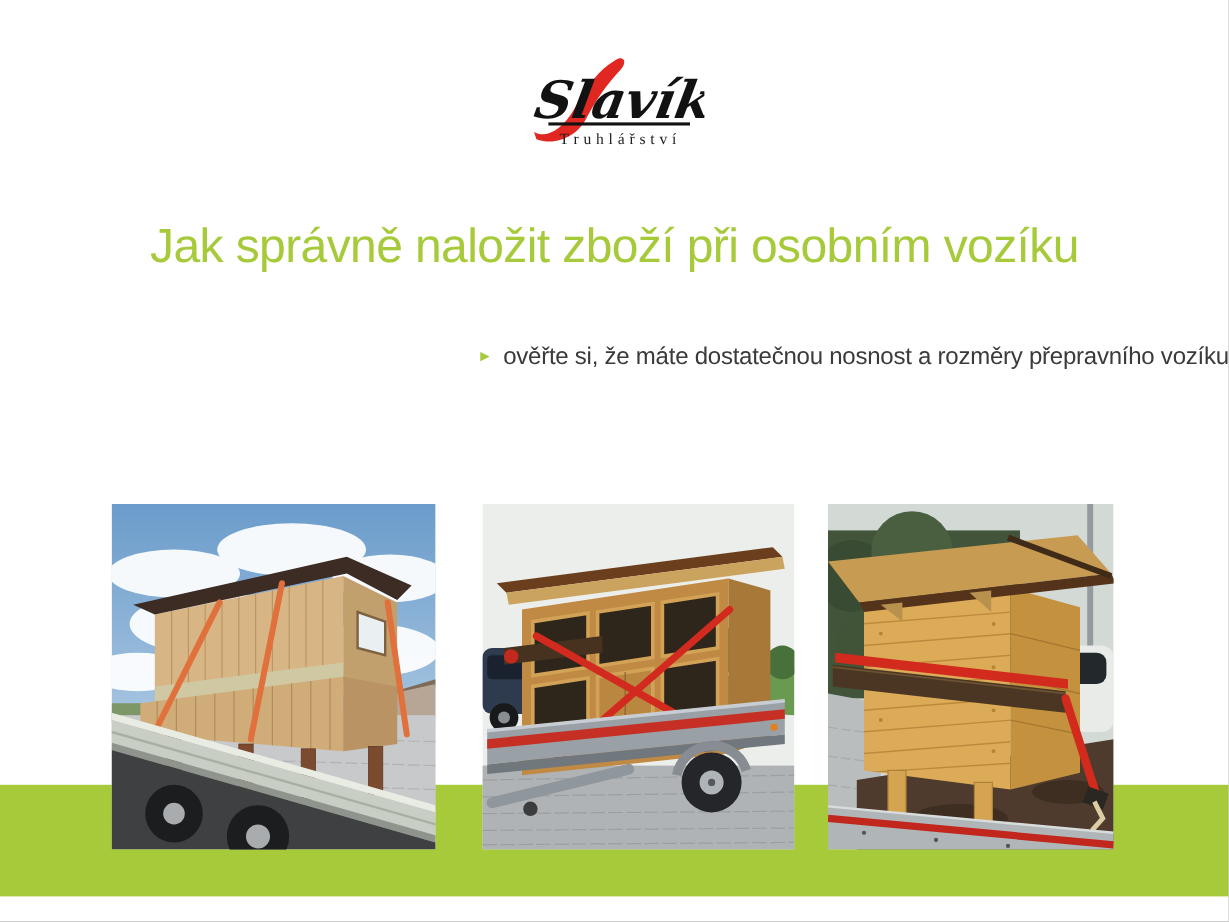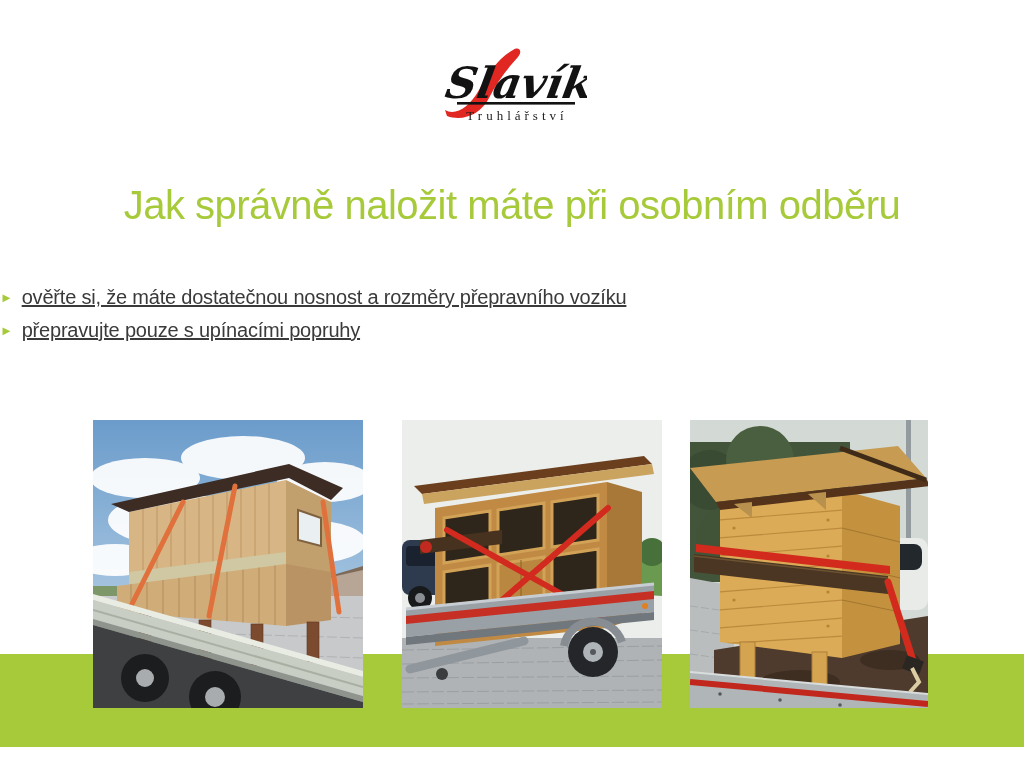--- a/index.html
+++ b/index.html
@@ -21,21 +21,21 @@
   .swoosh{fill:var(--logo-red);}
   .logo-script{font-family:"DejaVu Serif",serif;font-style:italic;font-weight:bold;font-size:43px;fill:var(--logo-ink);}
   .logo-underline{fill:var(--logo-ink);}
   .logo-sub{font-family:"Liberation Serif",serif;font-size:13px;letter-spacing:4px;fill:#1C1C1C;}
   .title{
     position:absolute;top:183px;left:0;width:100%;margin:0;
     text-align:center;font-size:40px;font-weight:400;color:var(--accent);
     letter-spacing:-0.5px;
   }
   .bullets{position:absolute;top:282px;left:0;width:100%;margin:0;padding:0;list-style:none;}
-  .bullet{text-align:left;font-size:20px;line-height:31px;color:var(--text);letter-spacing:-0.2px;text-decoration:underline;}
+  .bullet{text-align:right;font-size:20px;line-height:31px;color:var(--text);letter-spacing:-0.2px;}
   .marker{color:var(--accent);font-size:13px;display:inline-block;transform:translateY(-2px);margin-right:9px;}
   .green-band{position:absolute;left:0;top:654px;width:1024px;height:93px;background:var(--accent);z-index:1;}
   .photo{position:absolute;top:420px;margin:0;z-index:2;}
   .photo svg{display:block;}
   .photo-1{left:93px;}
   .photo-2{left:402px;}
   .photo-3{left:690px;}
 </style>
 </head>
 <body>
@@ -46,28 +46,25 @@
     <svg width="150" height="85" viewBox="0 0 150 85">
       <path class="swoosh" d="M8,66 C18,72 32,64 42,46 C52,28 62,14 76,6 C82,2 86,7 81,13 C70,25 60,38 52,54 C44,70 26,78 10,72 Z"></path>
       <g transform="translate(80,54) skewX(-10)">
         <text x="0" y="0" text-anchor="middle" class="logo-script">Slavík</text>
       </g>
       <rect class="logo-underline" x="20" y="58" width="118" height="2.6"></rect>
       <text x="80" y="76" text-anchor="middle" class="logo-sub">Truhlářství</text>
     </svg>
   </header>
 
-  <h1 class="title">Jak správně naložit máte při osobním odběru</h1>
+  <h1 class="title">Jak správně naložit zboží při osobním vozíku</h1>
 
   <ul class="bullets">
     <li class="bullet">
       <span class="marker">►</span><span>ověřte si, že máte dostatečnou nosnost a rozměry přepravního vozíku</span>
-    </li>
-    <li class="bullet">
-      <span class="marker">►</span><span>přepravujte pouze s upínacími popruhy</span>
     </li>
   </ul>
 
   <div class="green-band"></div>
 
   <figure class="photo photo-1" aria-label="Chicken coop on stilts strapped with orange tie-downs to a flatbed trailer under a blue cloudy sky">
     <svg width="270" height="288" viewBox="0 0 270 288">
       <defs>
         <linearGradient id="sky1" x1="0" y1="0" x2="0" y2="1">
           <stop offset="0" stop-color="#6B9CCB"></stop>

